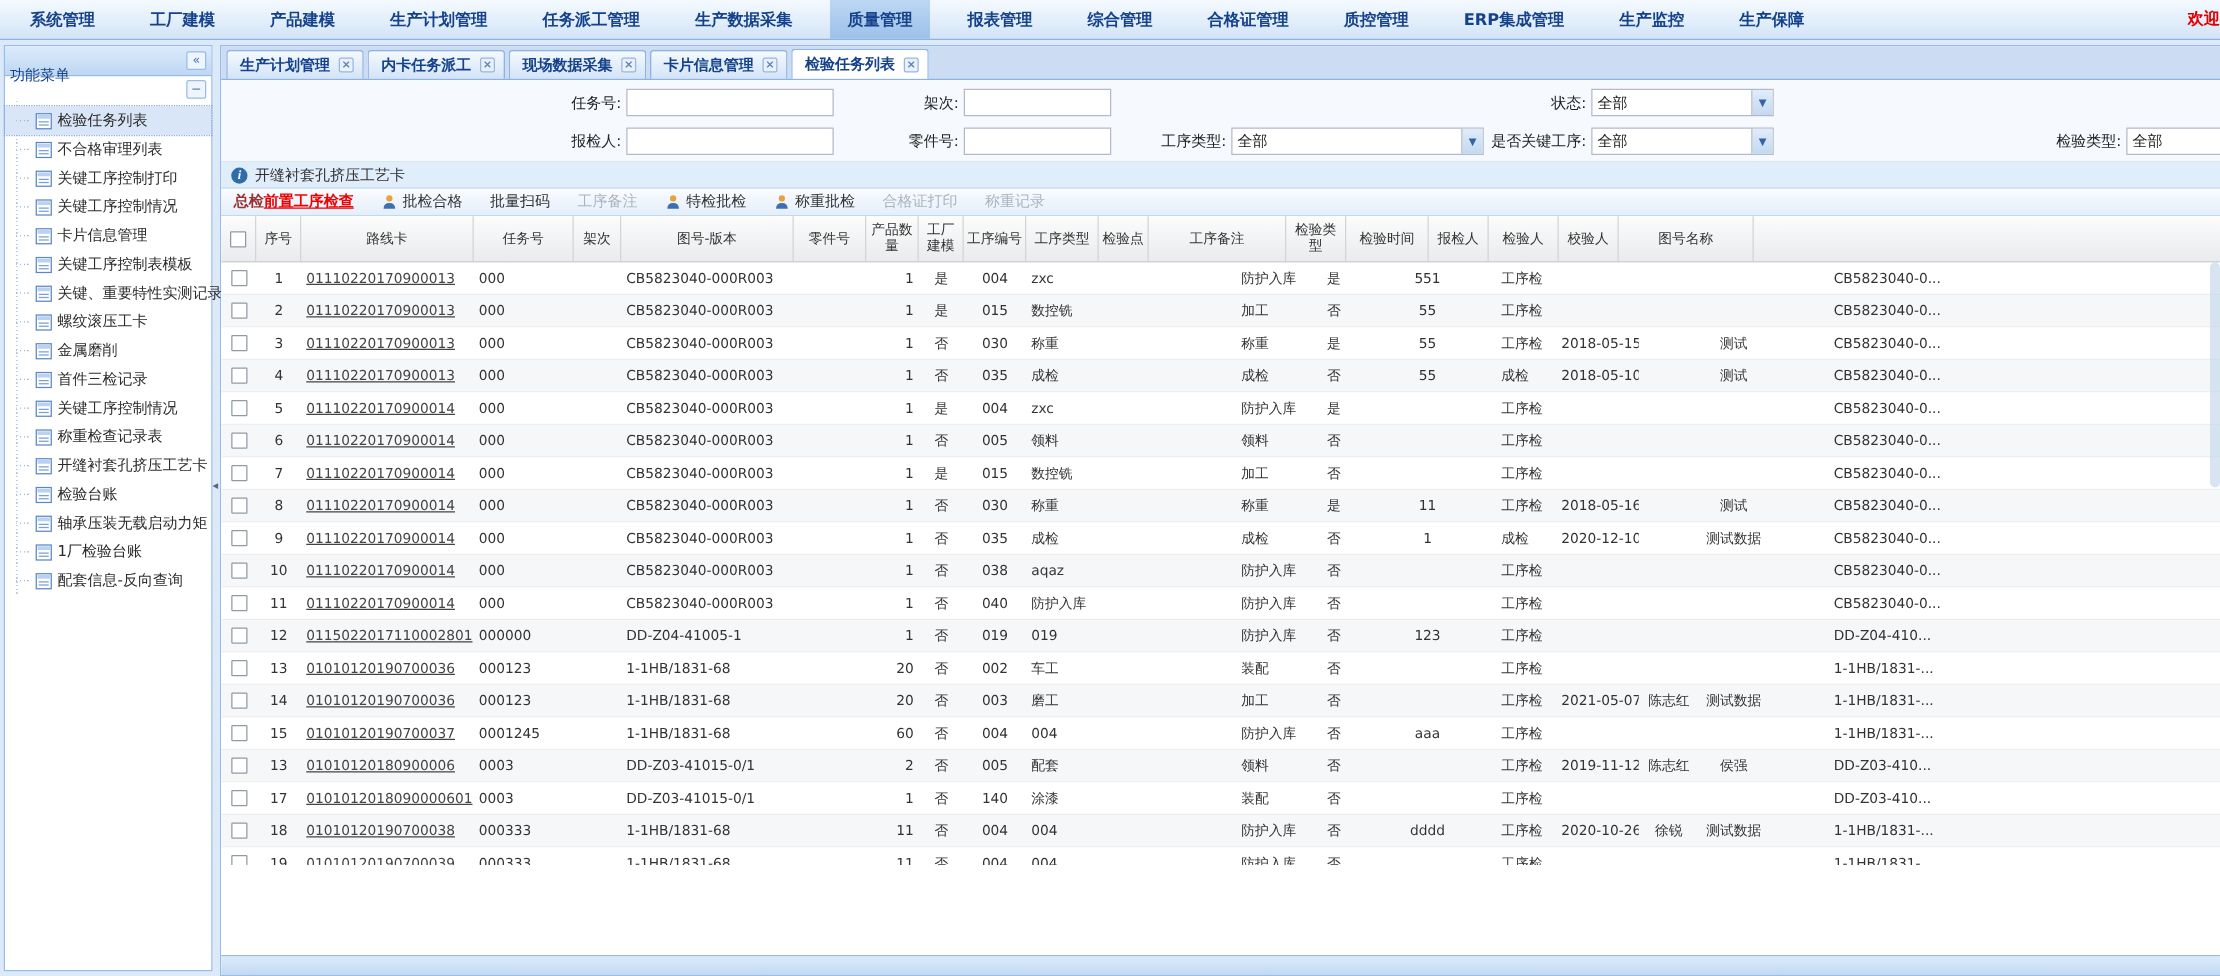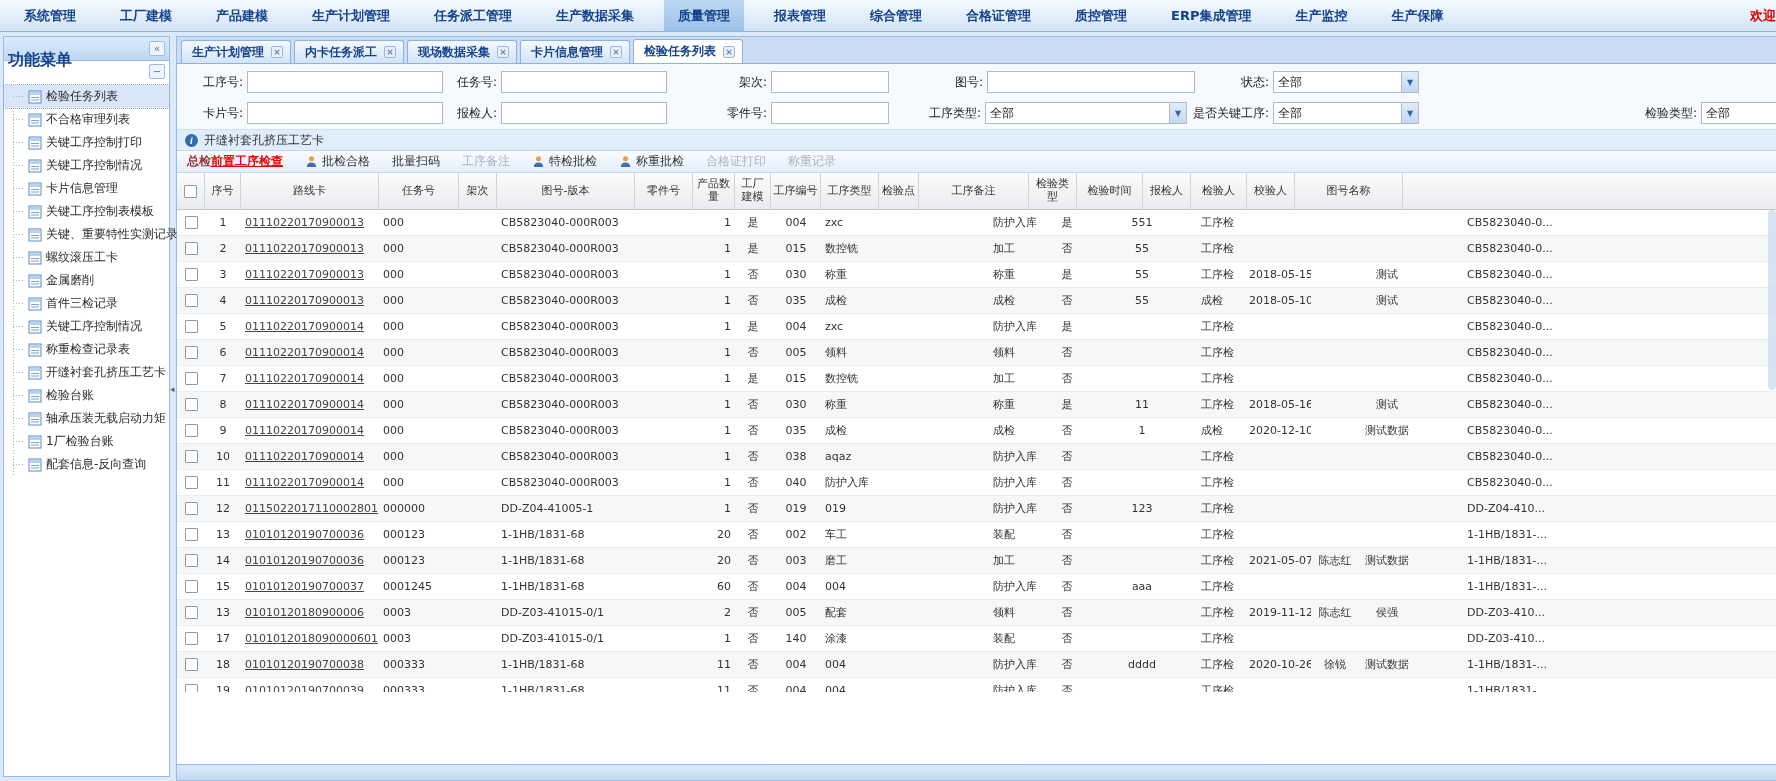--- a/index.html
+++ b/index.html
@@ -14,21 +14,21 @@
 .nav-item.active { background:linear-gradient(#bdd7f3,#9cc1e9); }
 #welcome { position:absolute; right:0; top:0; height:32px; line-height:32px; width:26px;
   overflow:hidden; color:#e00000; font-weight:bold; font-size:13px; white-space:nowrap; }
 
 
 #content { display:flex; height:749px; }
 #sidebar { width:170px; padding:4px 0 0 3px; }
 #sidebar-inner { height:741px; border:1px solid #99bbe8; background:#fff; }
 #sidebar-header { height:24px; background:linear-gradient(#dcebfc,#bed7f3);
   border-bottom:1px solid #99bbe8; display:flex; align-items:center; padding:0 4px; }
-#sidebar-title { flex:1; font-size:16px; font-weight:bold; color:#15428b;margin-top:24px; }
+#sidebar-title { flex:1; font-size:12px; font-weight:normal; color:#15428b;margin-top:24px; }
 .toolbox { width:16px; height:15px; border:1px solid #99bbe8; border-radius:2px;
   background:#eef5fd; color:#4a72a8; font-size:10px; line-height:13px; text-align:center; cursor:pointer; }
 #sidebar-minibar { height:20px; border-bottom:1px dotted #b7cdе8; display:flex;
   justify-content:flex-end; align-items:center; padding:2px 4px; }
 #menu-list { padding:4px 0 0 0; position:relative; }
 #menu-list:before { content:""; position:absolute; left:9px; top:0; bottom:0; width:1px;
   background:repeating-linear-gradient(to bottom,#9eb6d4 0 1px,transparent 1px 3px); }
 .menu-item { position:relative; height:23px; display:flex; align-items:center;
   padding-left:24px; font-size:12px; color:#2b2b2b; cursor:pointer; white-space:nowrap; }
 .menu-item:before { content:""; position:absolute; left:9px; top:11px; width:10px; height:1px;
@@ -346,46 +346,34 @@
           <span>卡片信息管理</span>
           <span class="tab-close">×</span>
         </div>
         <div class="tab active">
           <span>检验任务列表</span>
           <span class="tab-close">×</span>
         </div>
       </div>
 
     <div id="formpanel">
-      <div class="field row1" style="left:2px">
-        <label style="width:68px">工序号:</label>
-        <input style="width: 196px;" value="">
-      </div>
       <div class="field row1" style="left:270px">
         <label style="width:54px">任务号:</label>
         <input style="width: 166px;" value="">
       </div>
       <div class="field row1" style="left:538px">
         <label style="width:56px">架次:</label>
         <input style="width: 118px;" value="">
-      </div>
-      <div class="field row1" style="left:770px">
-        <label style="width:40px">图号:</label>
-        <input style="width: 208px;" value="">
       </div>
       <div class="field row1" style="left:1040px">
         <label style="width:56px">状态:</label>
         <span class="selectbox" style="width:146px">
           <span class="sel-val">全部</span>
           <span class="sel-trigger">▼</span>
         </span>
-      </div>
-      <div class="field row2" style="left:2px">
-        <label style="width:68px">卡片号:</label>
-        <input style="width: 196px;" value="">
       </div>
       <div class="field row2" style="left:270px">
         <label style="width:54px">报检人:</label>
         <input style="width: 166px;" value="">
       </div>
       <div class="field row2" style="left:538px">
         <label style="width:56px">零件号:</label>
         <input style="width: 118px;" value="">
       </div>
       <div class="field row2" style="left:700px">

